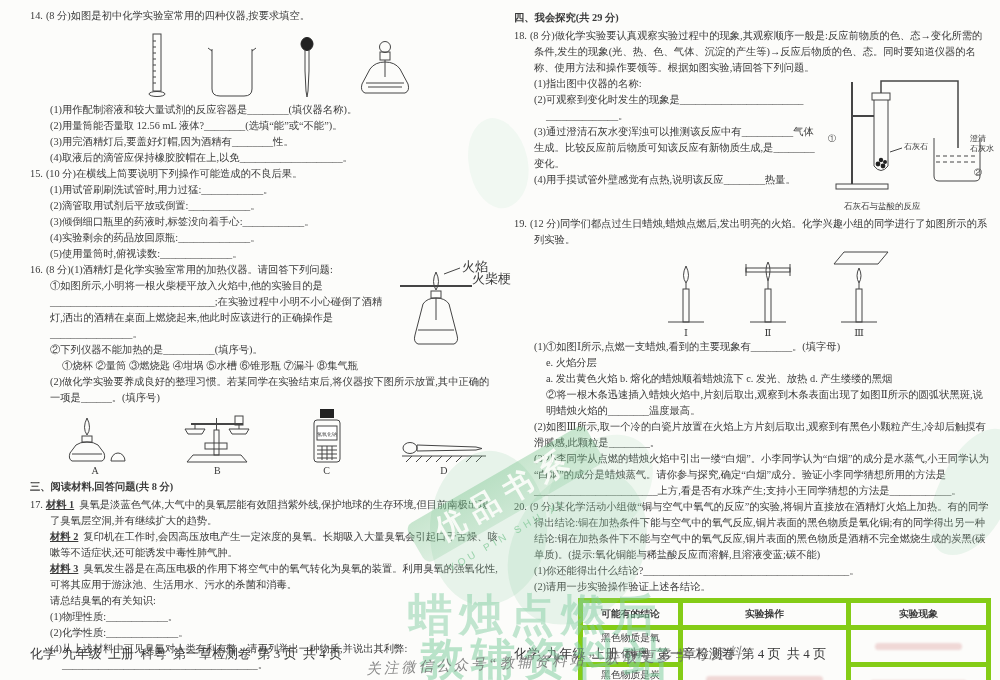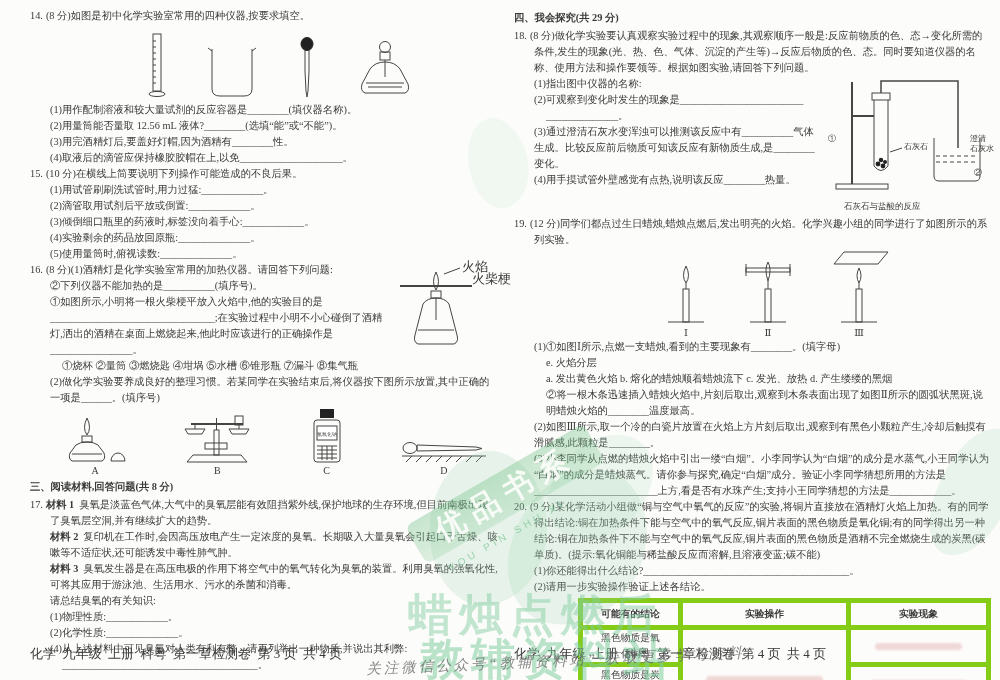--- a/index.html
+++ b/index.html
@@ -7,21 +7,21 @@
          font-family:"Liberation Serif","DejaVu Serif",serif;color:#3a3a3a;}
   .page{position:absolute;top:8px;height:664px;font-size:10.3px;line-height:16px;}
   #pageL{left:30px;width:468px;}
   #pageR{left:514px;width:478px;}
   p{margin:0;}
   .stem{padding-left:20px;text-indent:-20px;}
   .qnum{margin-right:3px;}
   .it{padding-left:20px;}
   .it2{padding-left:32px;}
   .sec{font-weight:bold;margin:2px 0;}
-  .matlab{font-weight:bold;margin-right:5px;}
+  .matlab{font-weight:bold;margin-right:5px;text-decoration:underline;}
   .figrow{display:flex;align-items:flex-end;}
   .figrow14{margin:3px 0 3px 118px;gap:40px;height:72px;}
   .abcd{margin:3px 10px 1px 34px;justify-content:space-between;height:68px;}
   .fig{display:flex;flex-direction:column;align-items:center;justify-content:flex-end;}
   .figlabel{text-align:center;font-size:10px;line-height:12px;margin-top:1px;}
   .fig16{float:right;width:100px;height:86px;position:relative;margin:0 0 2px 4px;font-size:13px;line-height:10px;}
   .fig16 .lb{position:absolute;white-space:nowrap;}
   .fig18{float:right;width:170px;height:138px;position:relative;margin:0 0 2px 4px;font-size:8px;line-height:9px;}
   .fig18 .lb{position:absolute;white-space:nowrap;}
   .fig18 .cap{position:absolute;left:22px;top:126px;font-size:8.5px;}
@@ -102,22 +102,22 @@
           <rect x="33" y="29" width="10" height="7" fill="none" stroke="#454545"></rect>
           <path d="M20 82 Q15 80 17 73 L25 42 Q29 36 38 36 Q47 36 51 42 L59 73 Q61 80 56 82 Z" fill="none" stroke="#454545"></path>
           <path d="M20 68 L56 68" stroke="#454545" fill="none"></path>
           <line x1="38" y1="36" x2="38" y2="58" stroke="#454545"></line>
           <path d="M46 12 L62 6 M60 24 L74 24" stroke="#454545" fill="none"></path>
         </svg>
         <span class="lb" style="left:64px;top:0px;">火焰</span>
         <span class="lb" style="left:74px;top:12px;">火柴梗</span>
       </div>
       <p class="stem"><span class="qnum">16.</span><span>(8 分)(1)酒精灯是化学实验室常用的加热仪器。请回答下列问题:</span></p>
+      <p class="it">①如图所示,小明将一根火柴梗平放入火焰中,他的实验目的是________________________________;在实验过程中小明不小心碰倒了酒精灯,洒出的酒精在桌面上燃烧起来,他此时应该进行的正确操作是________________。</p>
       <p class="it">②下列仪器不能加热的是__________(填序号)。</p>
-      <p class="it">①如图所示,小明将一根火柴梗平放入火焰中,他的实验目的是________________________________;在实验过程中小明不小心碰倒了酒精灯,洒出的酒精在桌面上燃烧起来,他此时应该进行的正确操作是________________。</p>
       <p class="it2">①烧杯  ②量筒  ③燃烧匙  ④坩埚  ⑤水槽  ⑥锥形瓶  ⑦漏斗  ⑧集气瓶</p>
       <p class="it">(2)做化学实验要养成良好的整理习惯。若某同学在实验结束后,将仪器按下图所示放置,其中正确的一项是______。(填序号)</p>
       <div class="figrow abcd">
         <div class="fig">
           <svg width="62" height="52" viewBox="0 0 62 52">
             <path d="M23 6 Q18 16 23 23 Q28 16 23 6 Z" fill="none" stroke="#454545"></path>
             <rect x="18" y="24" width="10" height="6" fill="none" stroke="#454545"></rect>
             <path d="M8 49 Q4 47 6 41 L12 33 Q16 30 23 30 Q30 30 34 33 L40 41 Q42 47 38 49 Z" fill="none" stroke="#454545"></path>
             <path d="M8 42 L38 42" stroke="#454545"></path>
             <path d="M47 49 a7 8 0 0 1 14 0 Z" fill="none" stroke="#454545"></path>

